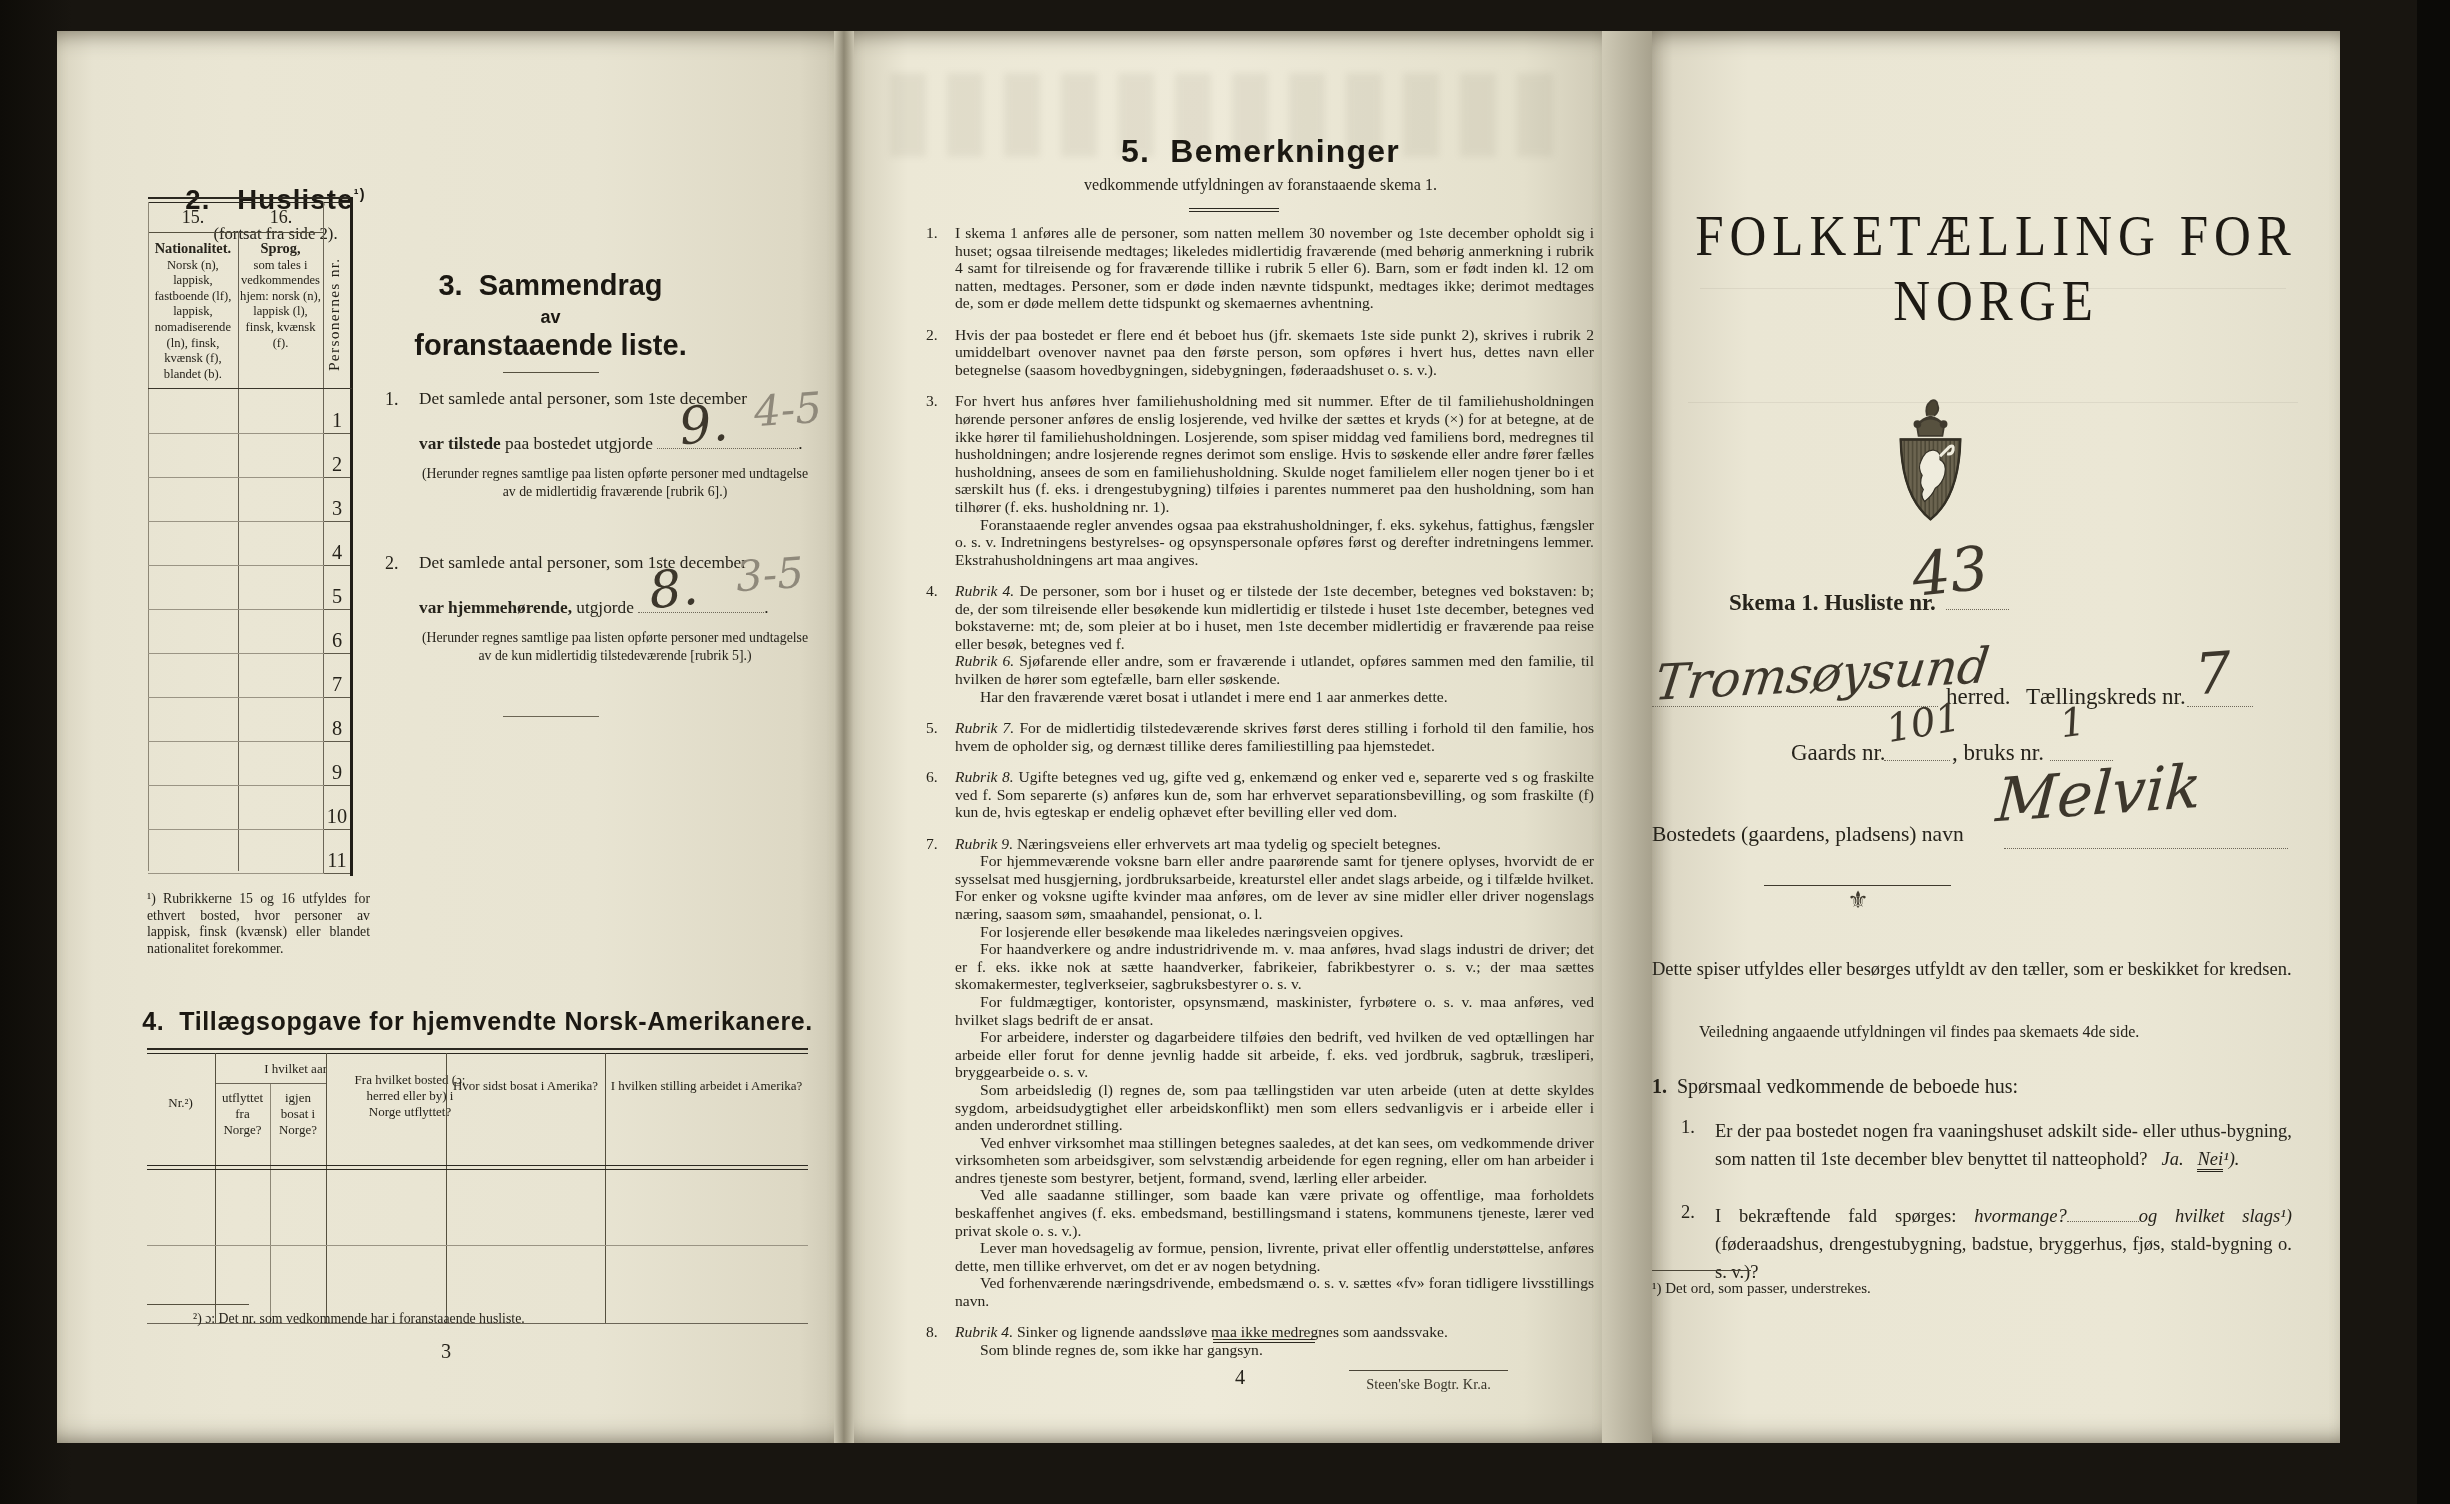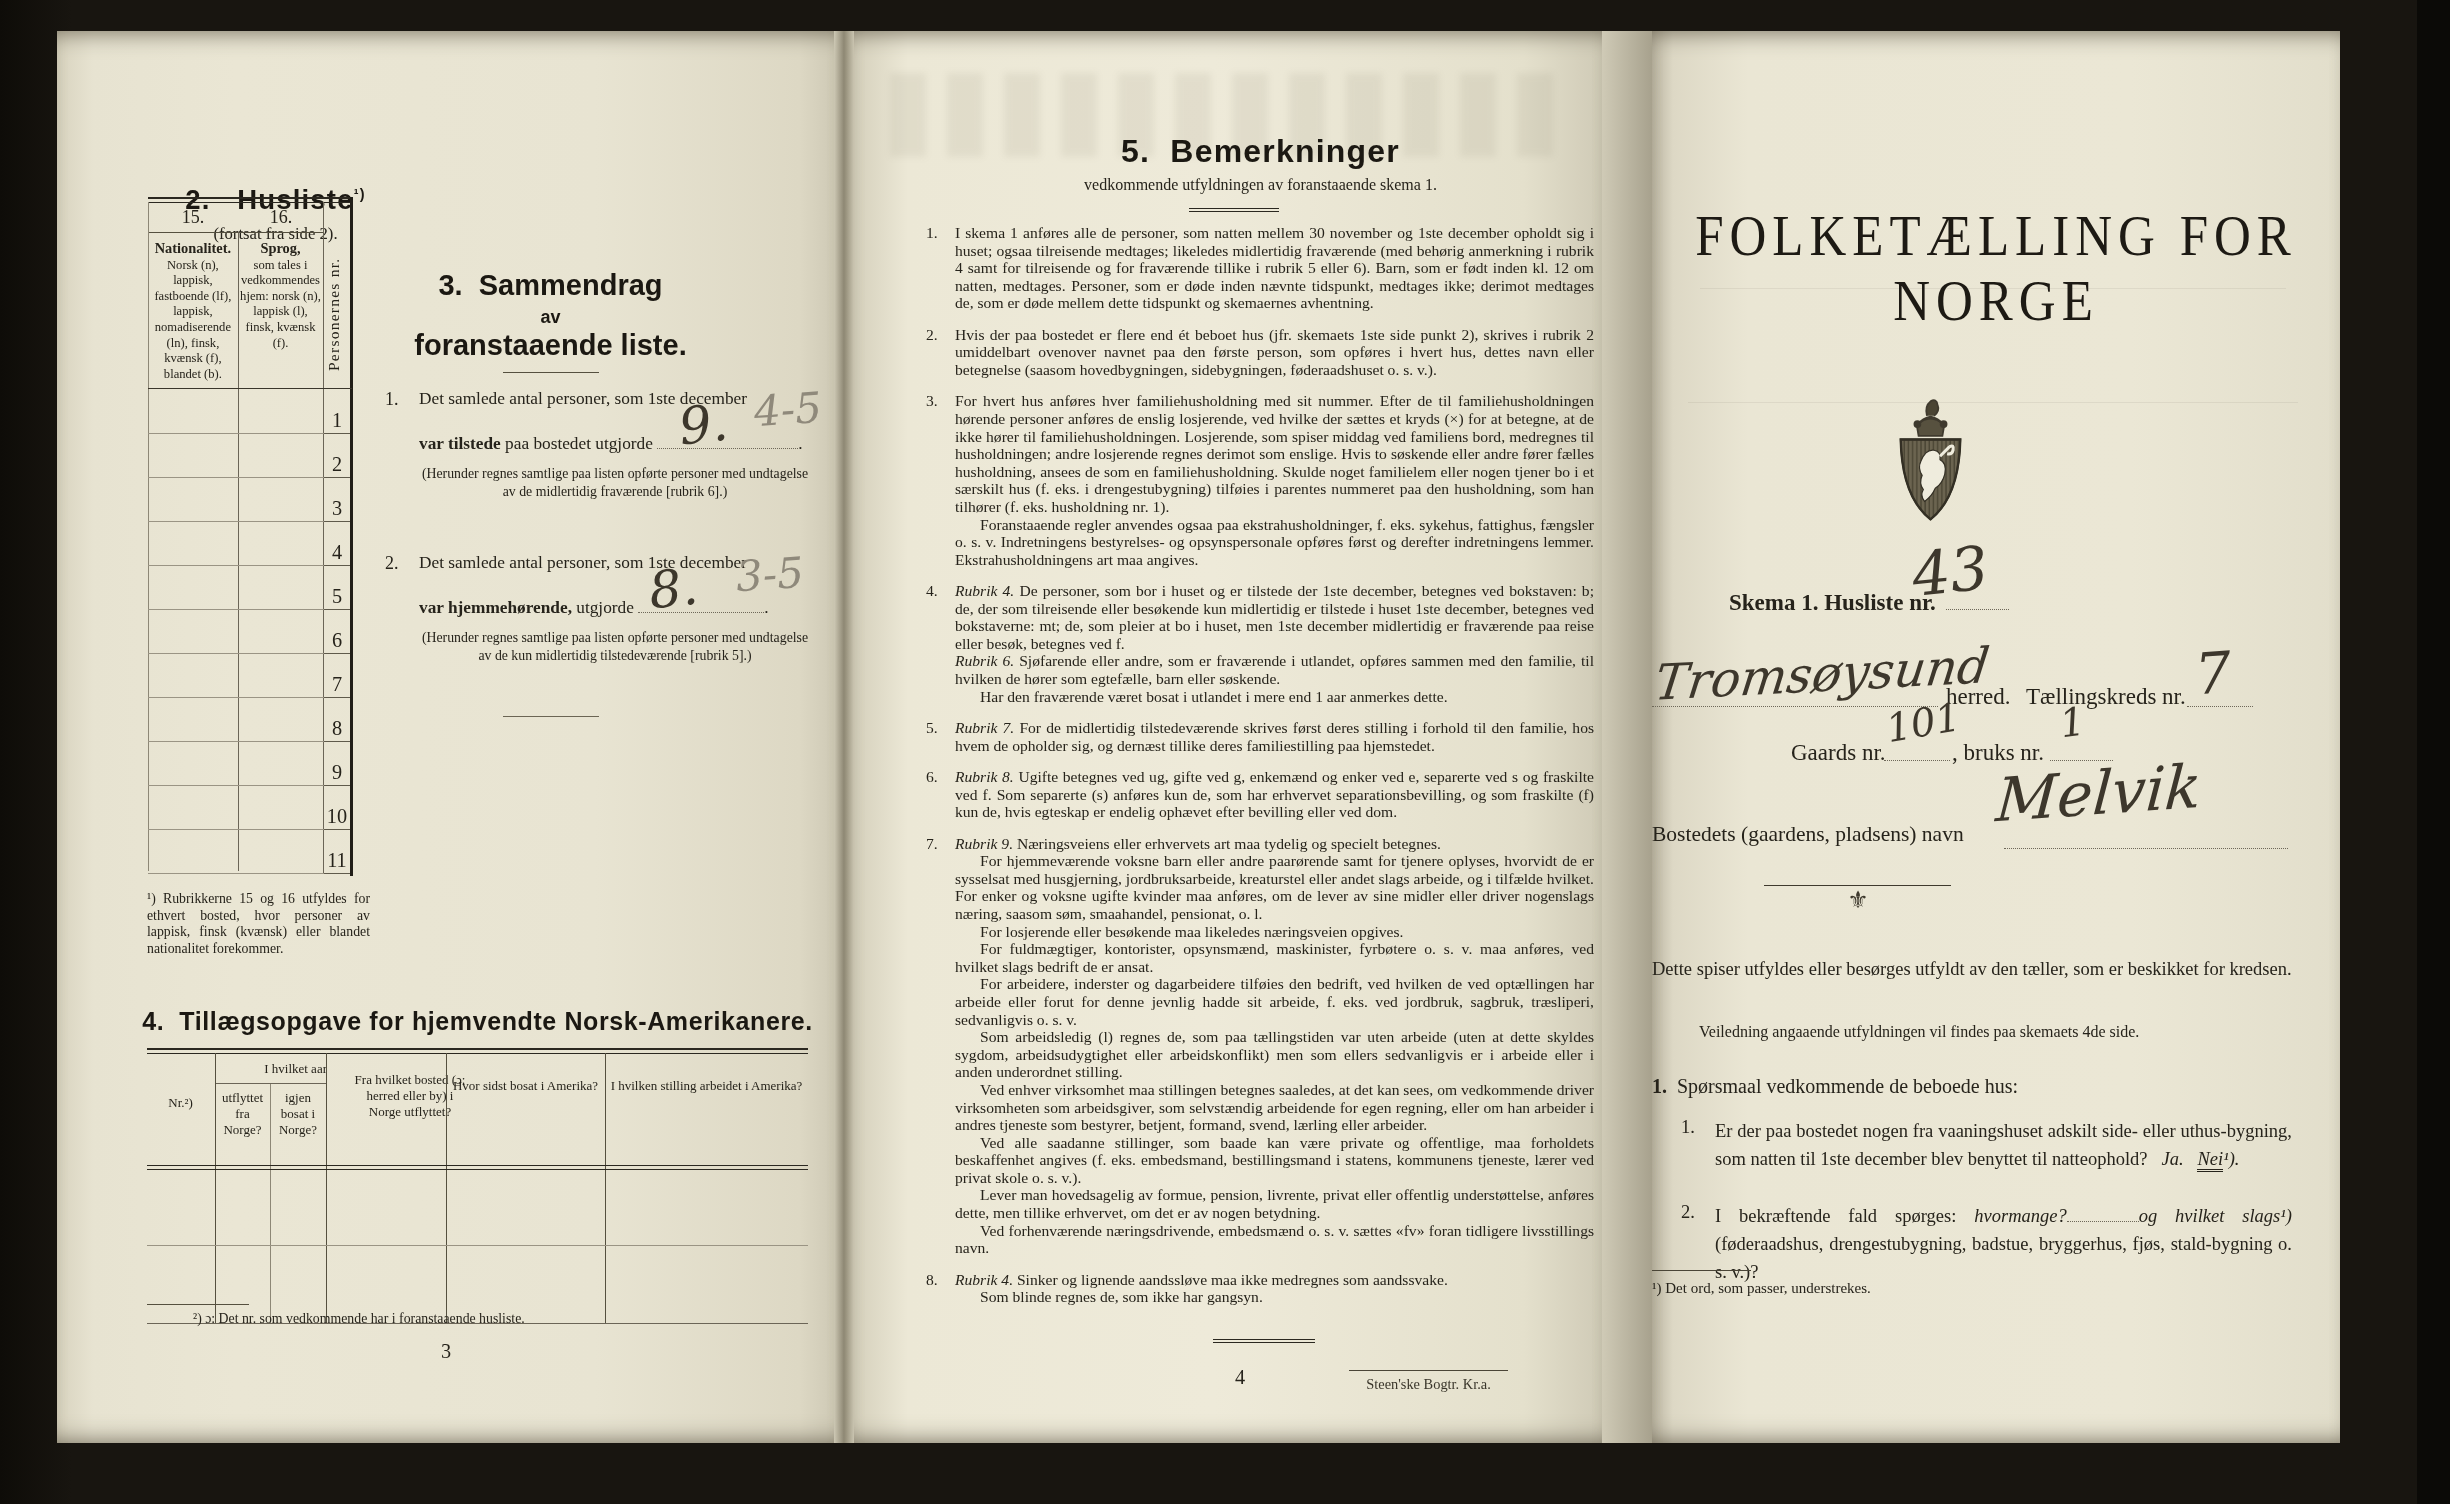--- a/index.html
+++ b/index.html
@@ -279,22 +279,23 @@
         </div>
         <div class="bem-item">
           <span class="bem-num">6.</span>
           <p class="bem-para"><span class="lead">Rubrik 8.  </span>Ugifte betegnes ved ug, gifte ved g, enkemænd og enker ved e, separerte ved s og fraskilte ved f.  Som separerte (s) anføres kun de, som har erhvervet separationsbevilling, og som fraskilte (f) kun de, hvis egteskap er endelig ophævet efter bevilling eller ved dom.</p>
         </div>
         <div class="bem-item">
           <span class="bem-num">7.</span>
           <p class="bem-para"><span class="lead">Rubrik 9.  </span>Næringsveiens eller erhvervets art maa tydelig og specielt betegnes.</p>
           <p class="bem-para indent">For hjemmeværende voksne barn eller andre paarørende samt for tjenere oplyses, hvorvidt de er sysselsat med husgjerning, jordbruksarbeide, kreaturstel eller andet slags arbeide, og i tilfælde hvilket.  For enker og voksne ugifte kvinder maa anføres, om de lever av sine midler eller driver nogenslags næring, saasom søm, smaahandel, pensionat, o. l.</p>
           <p class="bem-para indent">For losjerende eller besøkende maa likeledes næringsveien opgives.</p>
+          <p class="bem-para indent">For haandverkere og andre industridrivende m. v. maa anføres, hvad slags industri de driver; det er f. eks. ikke nok at sætte haandverker, fabrikeier, fabrikbestyrer o. s. v.; der maa sættes skomakermester, teglverkseier, sagbruksbestyrer o. s. v.</p>
           <p class="bem-para indent">For fuldmægtiger, kontorister, opsynsmænd, maskinister, fyrbøtere o. s. v. maa anføres, ved hvilket slags bedrift de er ansat.</p>
-          <p class="bem-para indent">For arbeidere, inderster og dagarbeidere tilføies den bedrift, ved hvilken de ved optællingen har arbeide eller forut for denne jevnlig hadde sit arbeide, f. eks. ved jordbruk, sagbruk, træsliperi, sedvanligvis o. s. v.</p>
+          <p class="bem-para indent">For arbeidere, inderster og dagarbeidere tilføies den bedrift, ved hvilken de ved optællingen har arbeide eller forut for denne jevnlig hadde sit arbeide, f. eks. ved jordbruk, sagbruk, træsliperi, bryggearbeide o. s. v.</p>
           <p class="bem-para indent">Som arbeidsledig (l) regnes de, som paa tællingstiden var uten arbeide (uten at dette skyldes sygdom, arbeidsudygtighet eller arbeidskonflikt) men som ellers sedvanligvis er i arbeide eller i anden underordnet stilling.</p>
           <p class="bem-para indent">Ved enhver virksomhet maa stillingen betegnes saaledes, at det kan sees, om vedkommende driver virksomheten som arbeidsgiver, som selvstændig arbeidende for egen regning, eller om han arbeider i andres tjeneste som bestyrer, betjent, formand, svend, lærling eller arbeider.</p>
           <p class="bem-para indent">Ved alle saadanne stillinger, som baade kan være private og offentlige, maa forholdets beskaffenhet angives (f. eks. embedsmand, bestillingsmand i statens, kommunens tjeneste, lærer ved privat skole o. s. v.).</p>
           <p class="bem-para indent">Lever man hovedsagelig av formue, pension, livrente, privat eller offentlig understøttelse, anføres dette, men tillike erhvervet, om det er av nogen betydning.</p>
           <p class="bem-para indent">Ved forhenværende næringsdrivende, embedsmænd o. s. v. sættes «fv» foran tidligere livsstillings navn.</p>
         </div>
         <div class="bem-item">
           <span class="bem-num">8.</span>
           <p class="bem-para"><span class="lead">Rubrik 4.  </span>Sinker og lignende aandssløve maa ikke medregnes som aandssvake.</p>
           <p class="bem-para indent">Som blinde regnes de, som ikke har gangsyn.</p>

